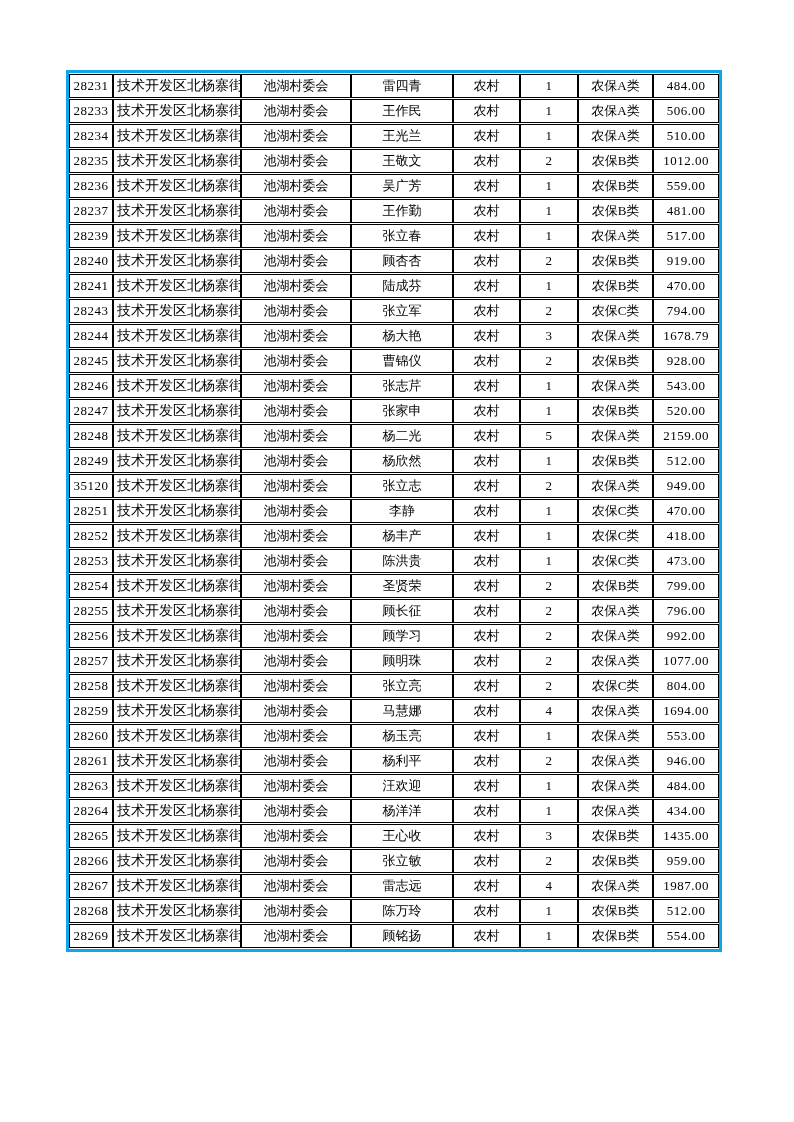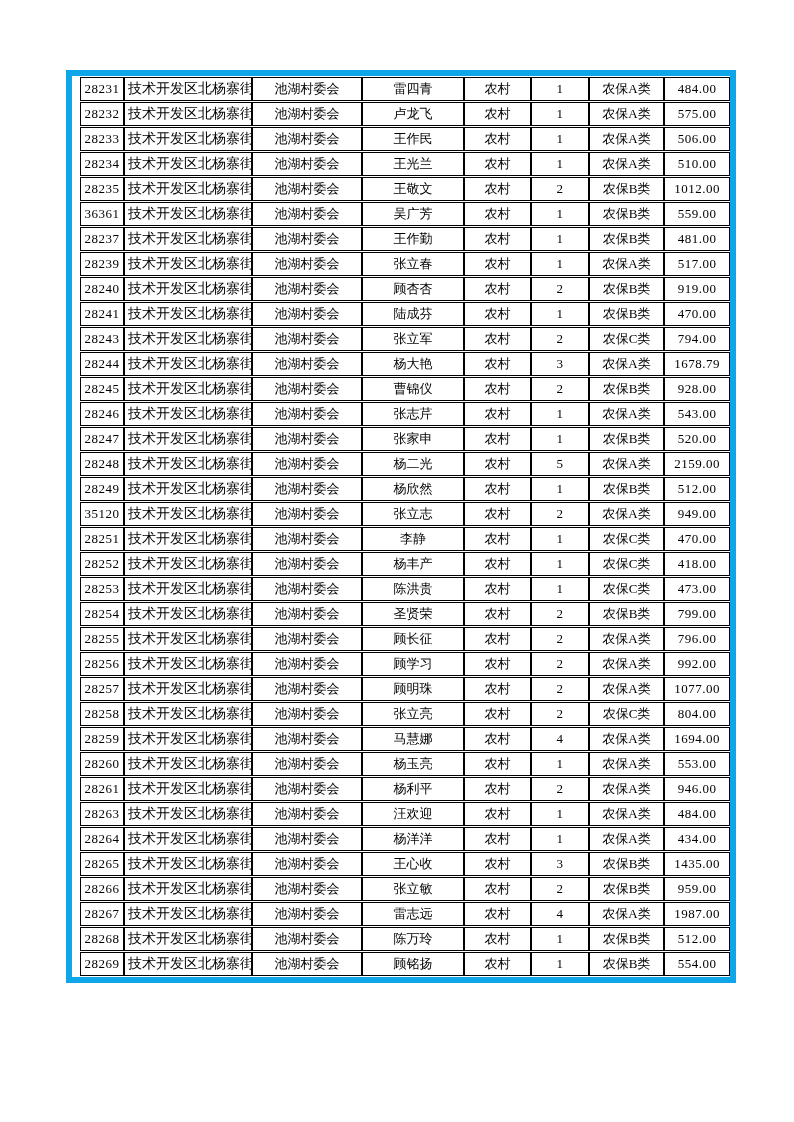--- a/index.html
+++ b/index.html
@@ -16,22 +16,21 @@
     font-family: "Liberation Serif", "DejaVu Serif", serif;
     color: #000000;
   }
   table.grid {
     position: absolute;
     left: 66px;
     top: 70px;
     border-collapse: separate;
     border-spacing: 0 1px;
     table-layout: fixed;
-    border: 6px solid #0ea5e9;
-    padding-left: 8px;
+    border: 3px solid #0ea5e9;
   }
   table.grid td {
     box-sizing: border-box;
     border: 1px solid #000000;
     height: 24px;
     padding: 0;
     text-align: center;
     vertical-align: middle;
     font-size: 13px;
     line-height: 22px;
@@ -82,34 +81,20 @@
       </div>
     </td>
     <td class="cjk">池湖村委会</td>
     <td class="cjk">雷四青</td>
     <td class="cjk">农村</td>
     <td class="num">1</td>
     <td class="cjk">农保A类</td>
     <td class="num">484.00</td>
   </tr>
 
-  <tr>
-    <td class="num">28232</td>
-    <td class="cjk">
-      <div class="clip-box">
-        <span>技术开发区北杨寨街</span>
-      </div>
-    </td>
-    <td class="cjk">池湖村委会</td>
-    <td class="cjk">卢龙飞</td>
-    <td class="cjk">农村</td>
-    <td class="num">1</td>
-    <td class="cjk">农保A类</td>
-    <td class="num">575.00</td>
-  </tr>
 
   <tr>
     <td class="num">28233</td>
     <td class="cjk">
       <div class="clip-box">
         <span>技术开发区北杨寨街</span>
       </div>
     </td>
     <td class="cjk">池湖村委会</td>
     <td class="cjk">王作民</td>
@@ -143,21 +128,21 @@
     </td>
     <td class="cjk">池湖村委会</td>
     <td class="cjk">王敬文</td>
     <td class="cjk">农村</td>
     <td class="num">2</td>
     <td class="cjk">农保B类</td>
     <td class="num">1012.00</td>
   </tr>
 
   <tr>
-    <td class="num">36361</td>
+    <td class="num">28236</td>
     <td class="cjk">
       <div class="clip-box">
         <span>技术开发区北杨寨街</span>
       </div>
     </td>
     <td class="cjk">池湖村委会</td>
     <td class="cjk">吴广芳</td>
     <td class="cjk">农村</td>
     <td class="num">1</td>
     <td class="cjk">农保B类</td>

